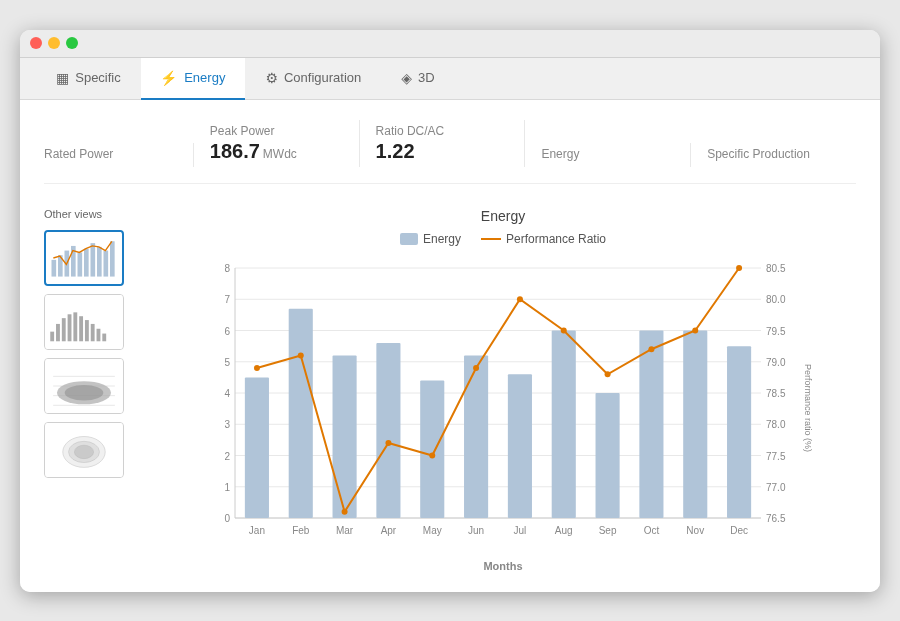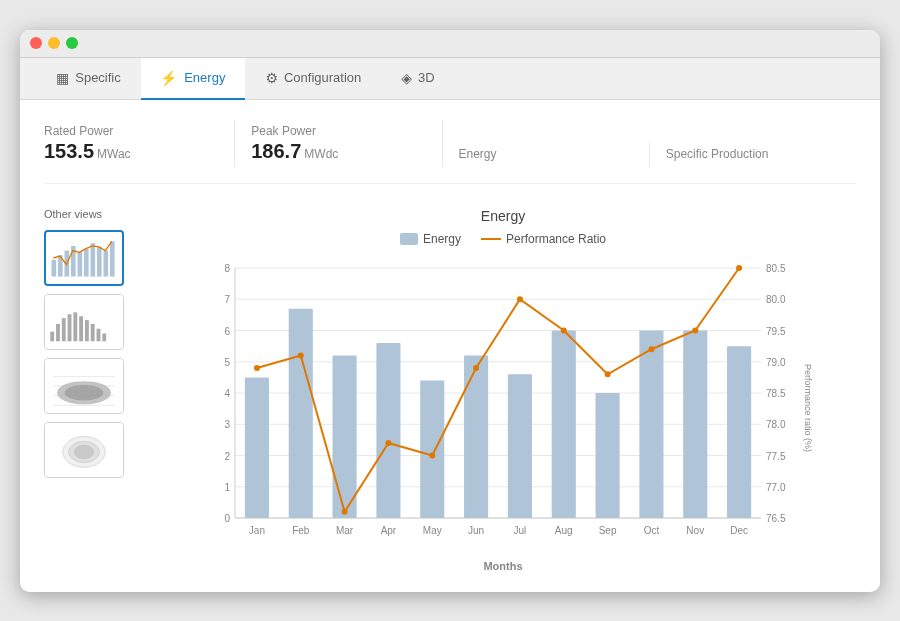--- a/index.html
+++ b/index.html
@@ -200,25 +200,28 @@
         <span class="tab-icon">◈</span>
         <span>3D</span>
       </div>
     </div>
 
   <div class="content">
     <div class="stats-row">
 
     <div class="stat-item">
           <div class="stat-label">Rated Power</div>
-          <div class="stat-value">153.5<span class="stat-unit">MWac</span></div>
         </div>
         <div class="stat-item">
           <div class="stat-label">Peak Power</div>
           <div class="stat-value">186.7<span class="stat-unit">MWdc</span></div>
+        </div>
+        <div class="stat-item">
+          <div class="stat-label">Ratio DC/AC</div>
+          <div class="stat-value">1.22</div>
         </div>
         <div class="stat-item">
           <div class="stat-label">Energy</div>
         </div>
         <div class="stat-item">
           <div class="stat-label">Specific Production</div>
         </div>
       </div>
 
     <div class="main-area">

